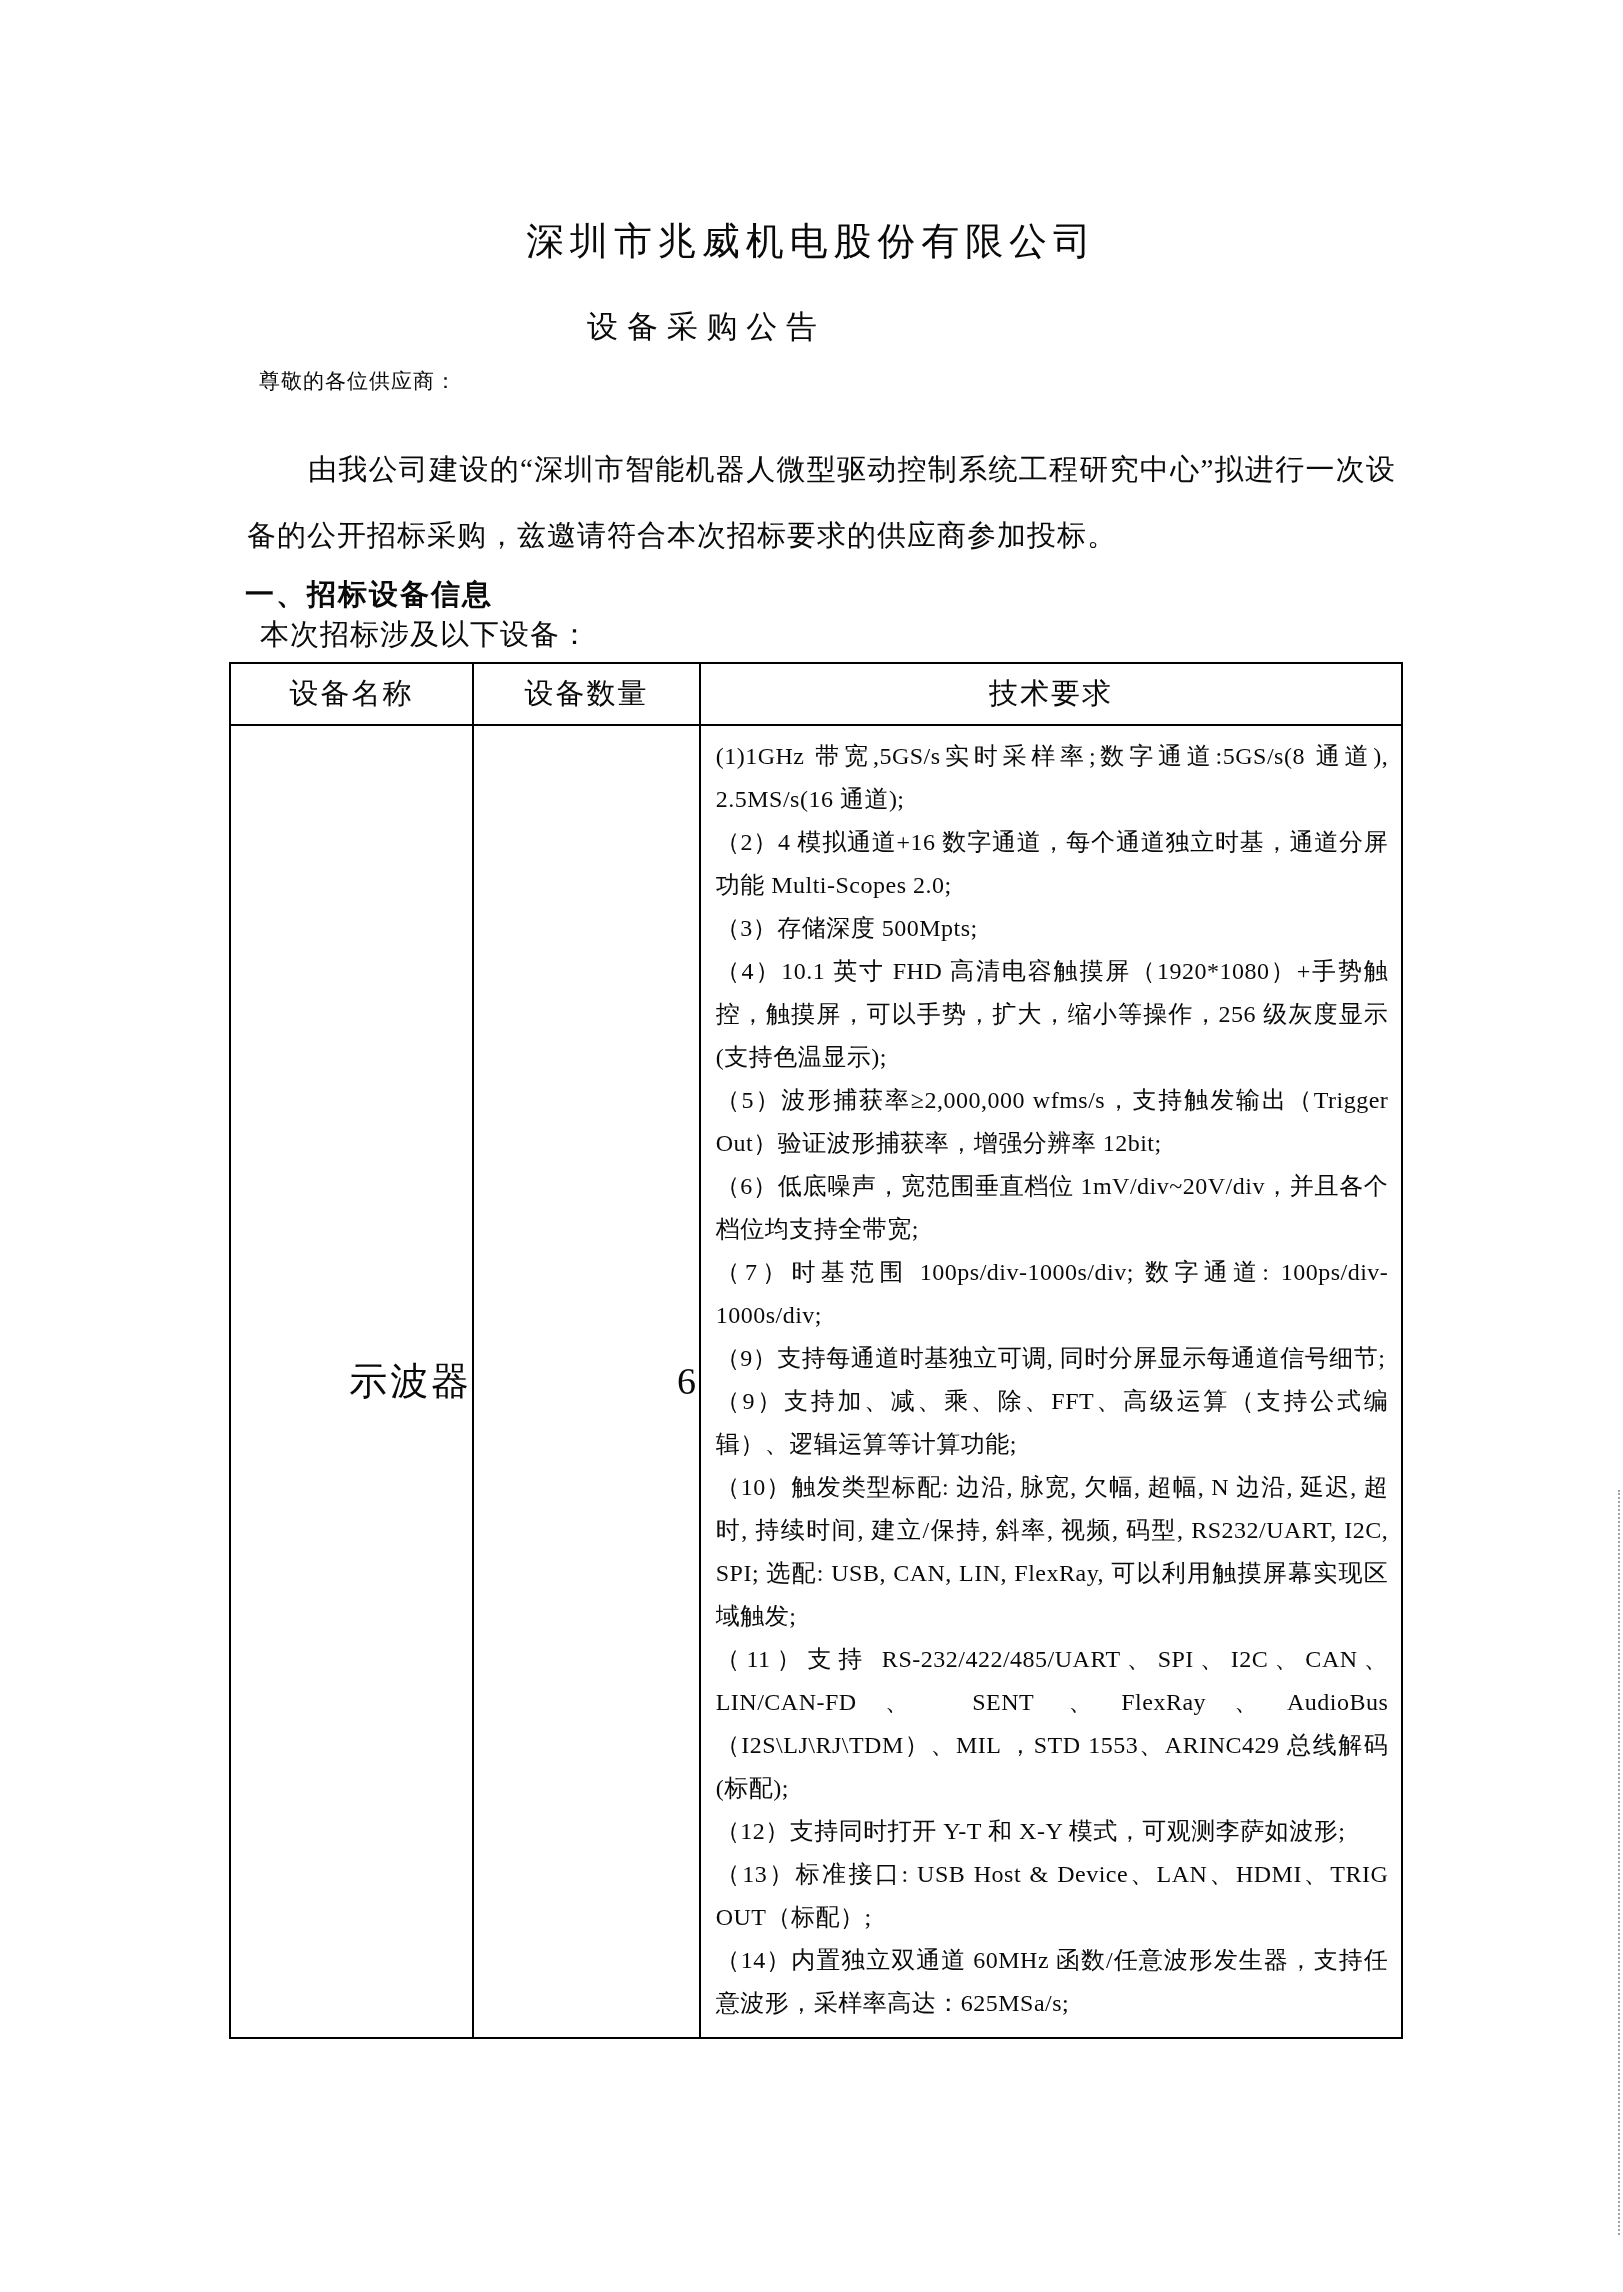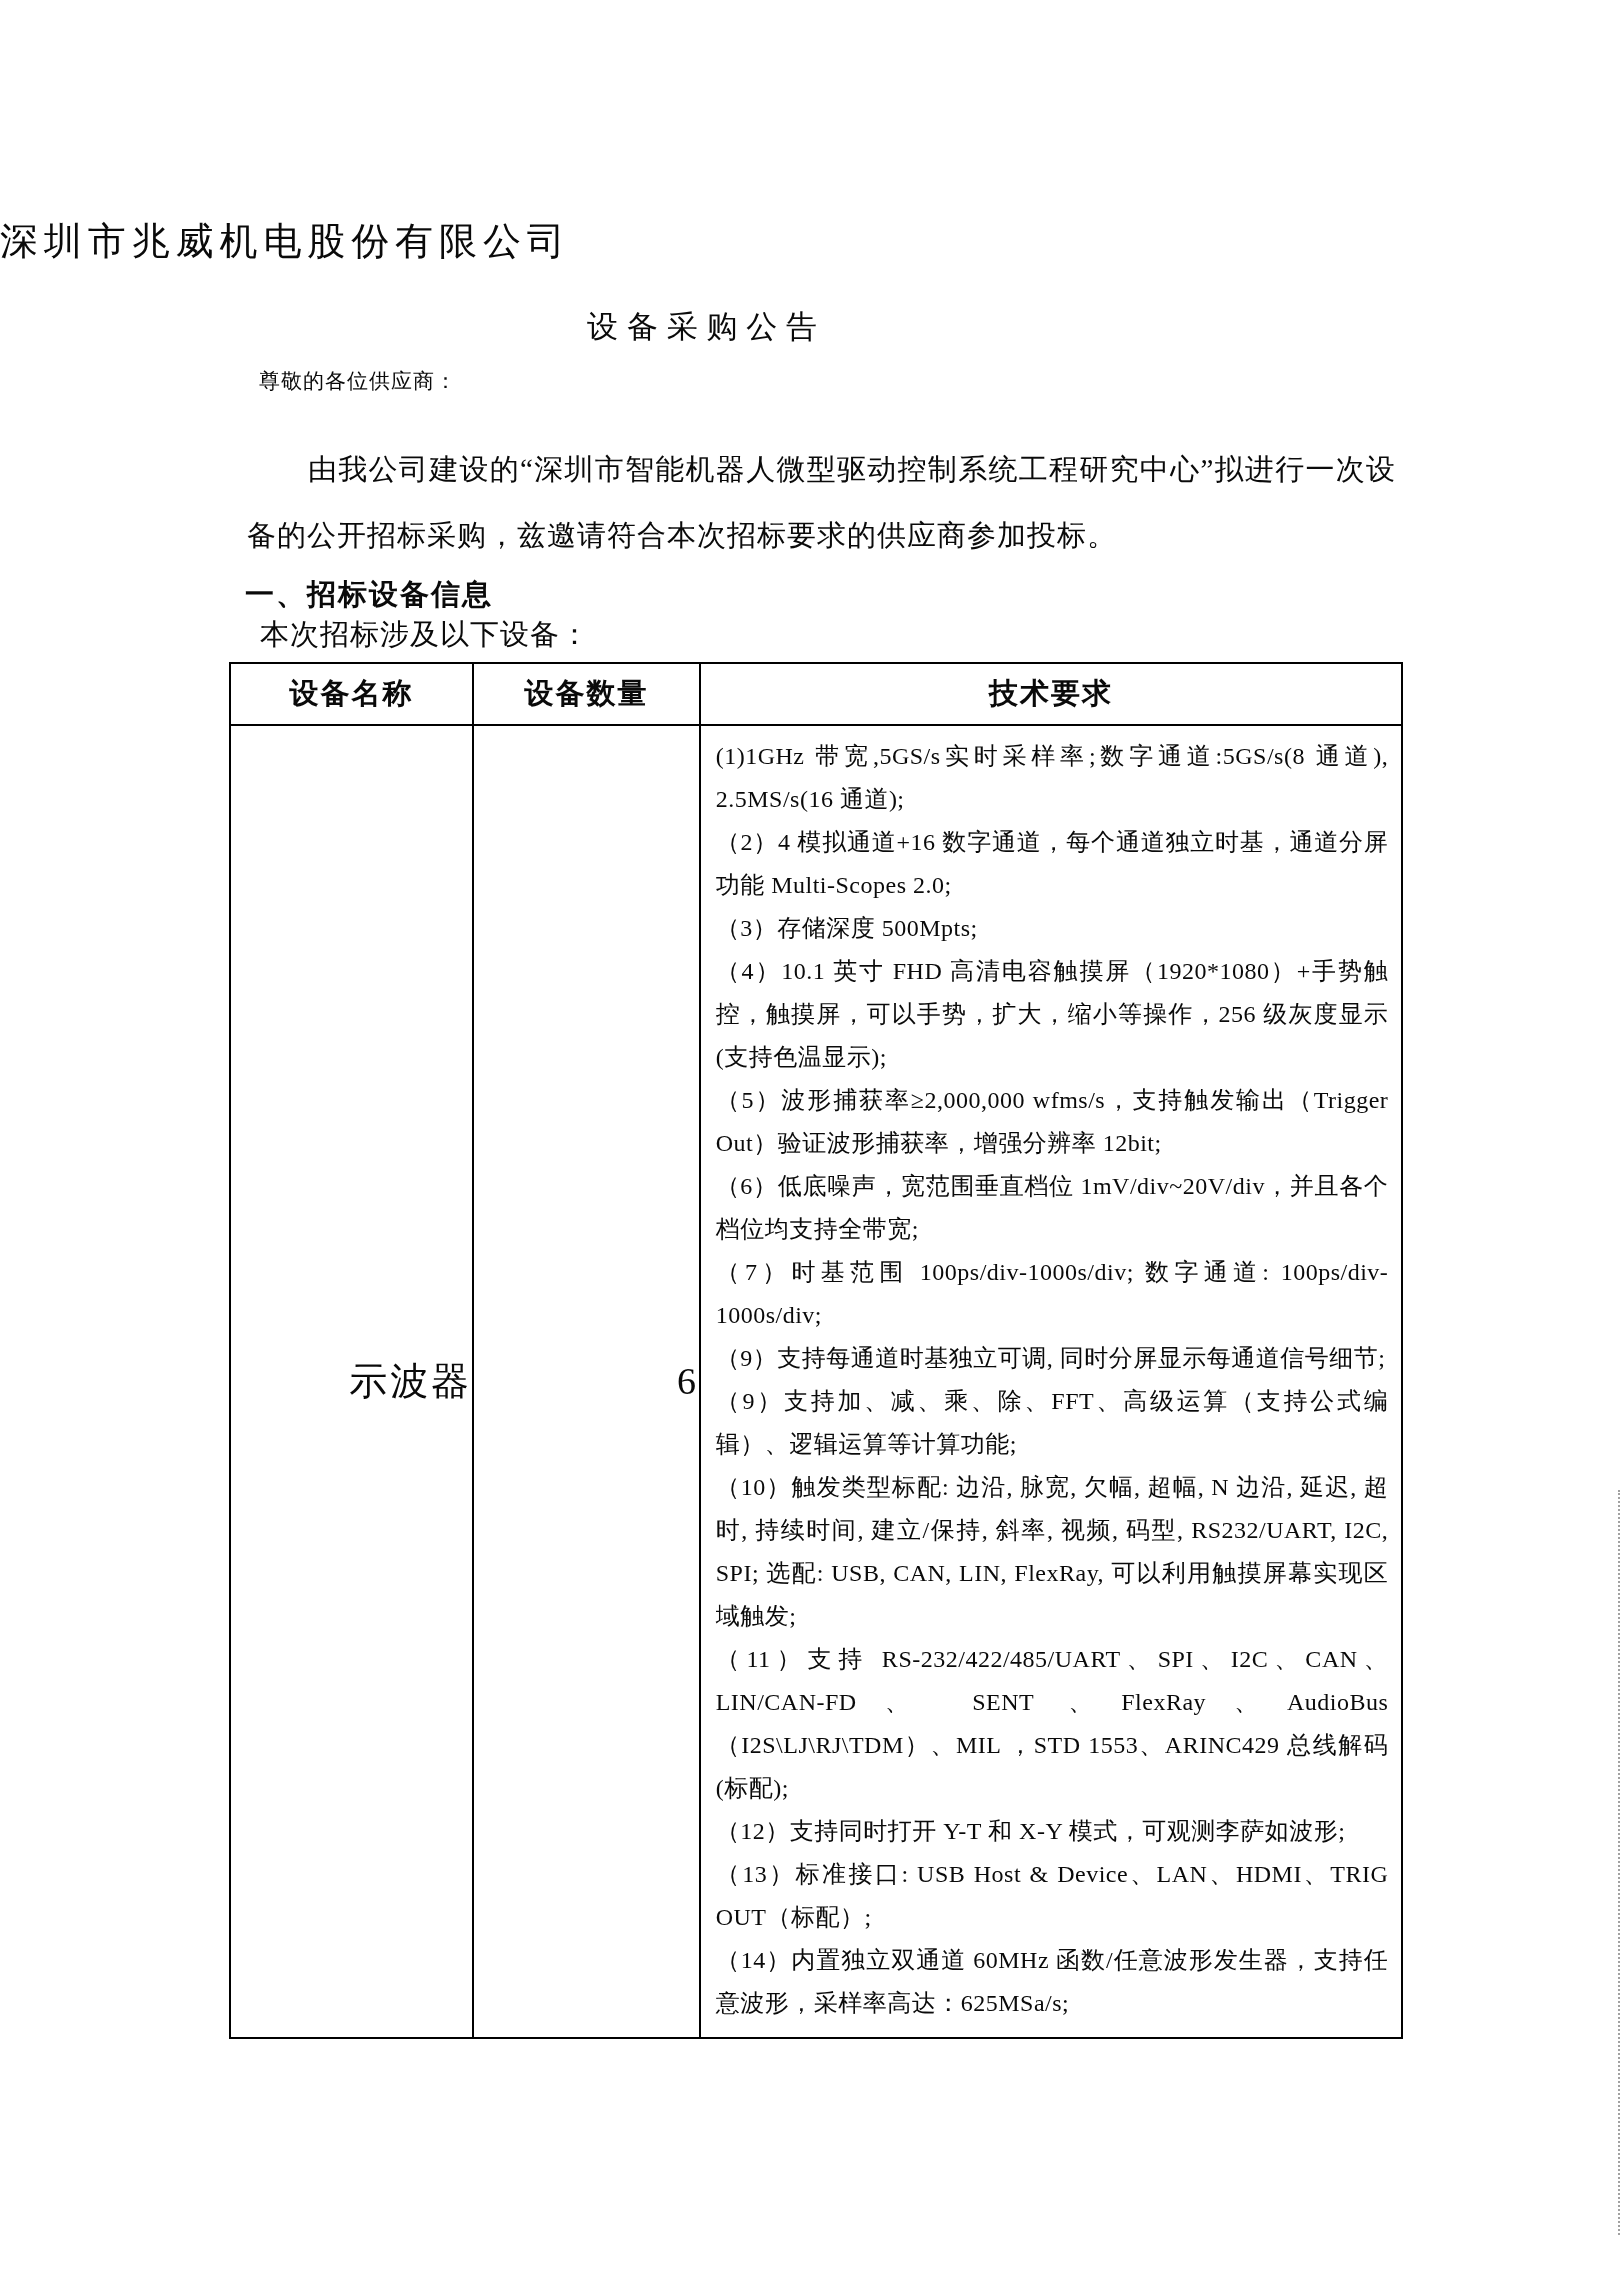--- a/index.html
+++ b/index.html
@@ -11,20 +11,21 @@
     position: relative;
     color: #0a0a0a;
     font-family: "Liberation Serif", "DejaVu Serif", serif;
     overflow: hidden;
   }
   .doc-title {
     position: absolute;
     top: 216px;
     left: 0;
     width: 1623px;
+    text-align: center;
     font-size: 38px;
     letter-spacing: 5.9px;
     white-space: nowrap;
   }
   .doc-subtitle {
     position: absolute;
     top: 306px;
     left: 1px;
     width: 1411px;
     text-align: center;
@@ -76,21 +77,21 @@
     table-layout: fixed;
     border: 2.9px solid #000;
   }
   .equipment-table th,
   .equipment-table td {
     border: 2px solid #000;
     padding: 0;
   }
   .equipment-table thead th {
     height: 62px;
-    font-weight: bold;
+    font-weight: normal;
     font-size: 29px;
     letter-spacing: 2px;
     text-align: center;
     vertical-align: middle;
     border-bottom: 2.9px solid #000;
   }
   .equipment-table td.name-cell,
   .equipment-table td.qty-cell {
     text-align: right;
     vertical-align: middle;

